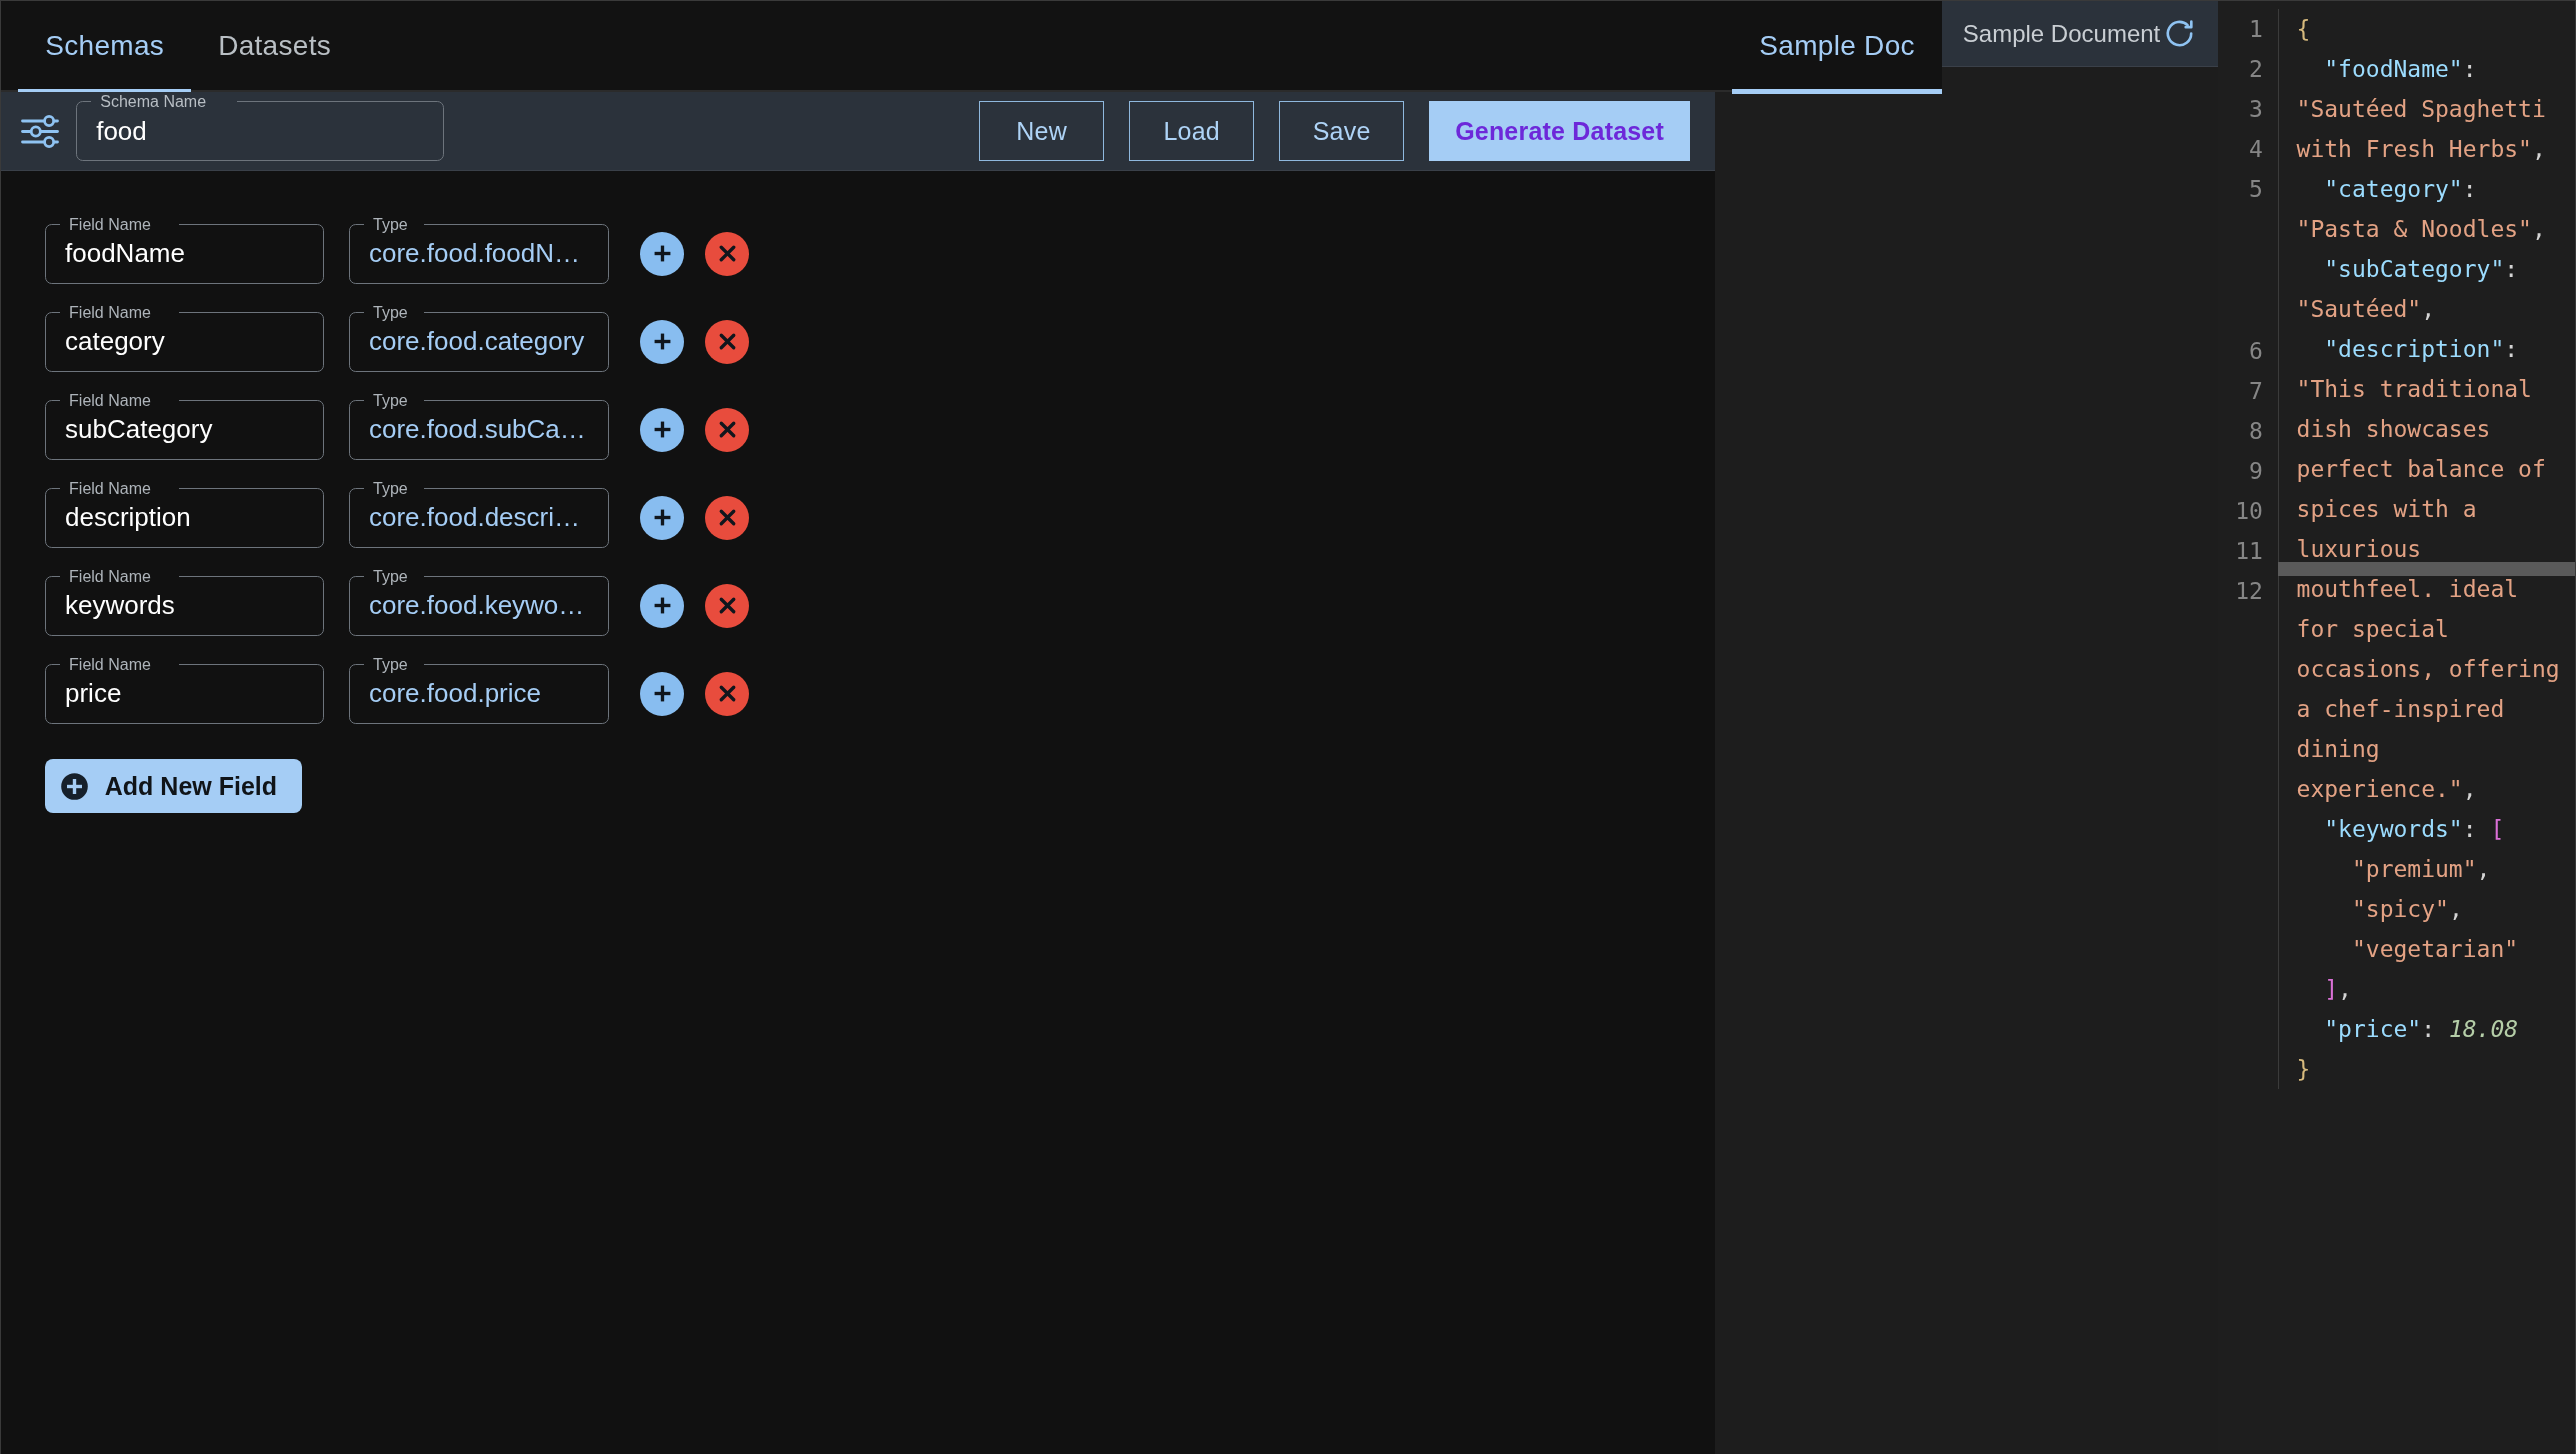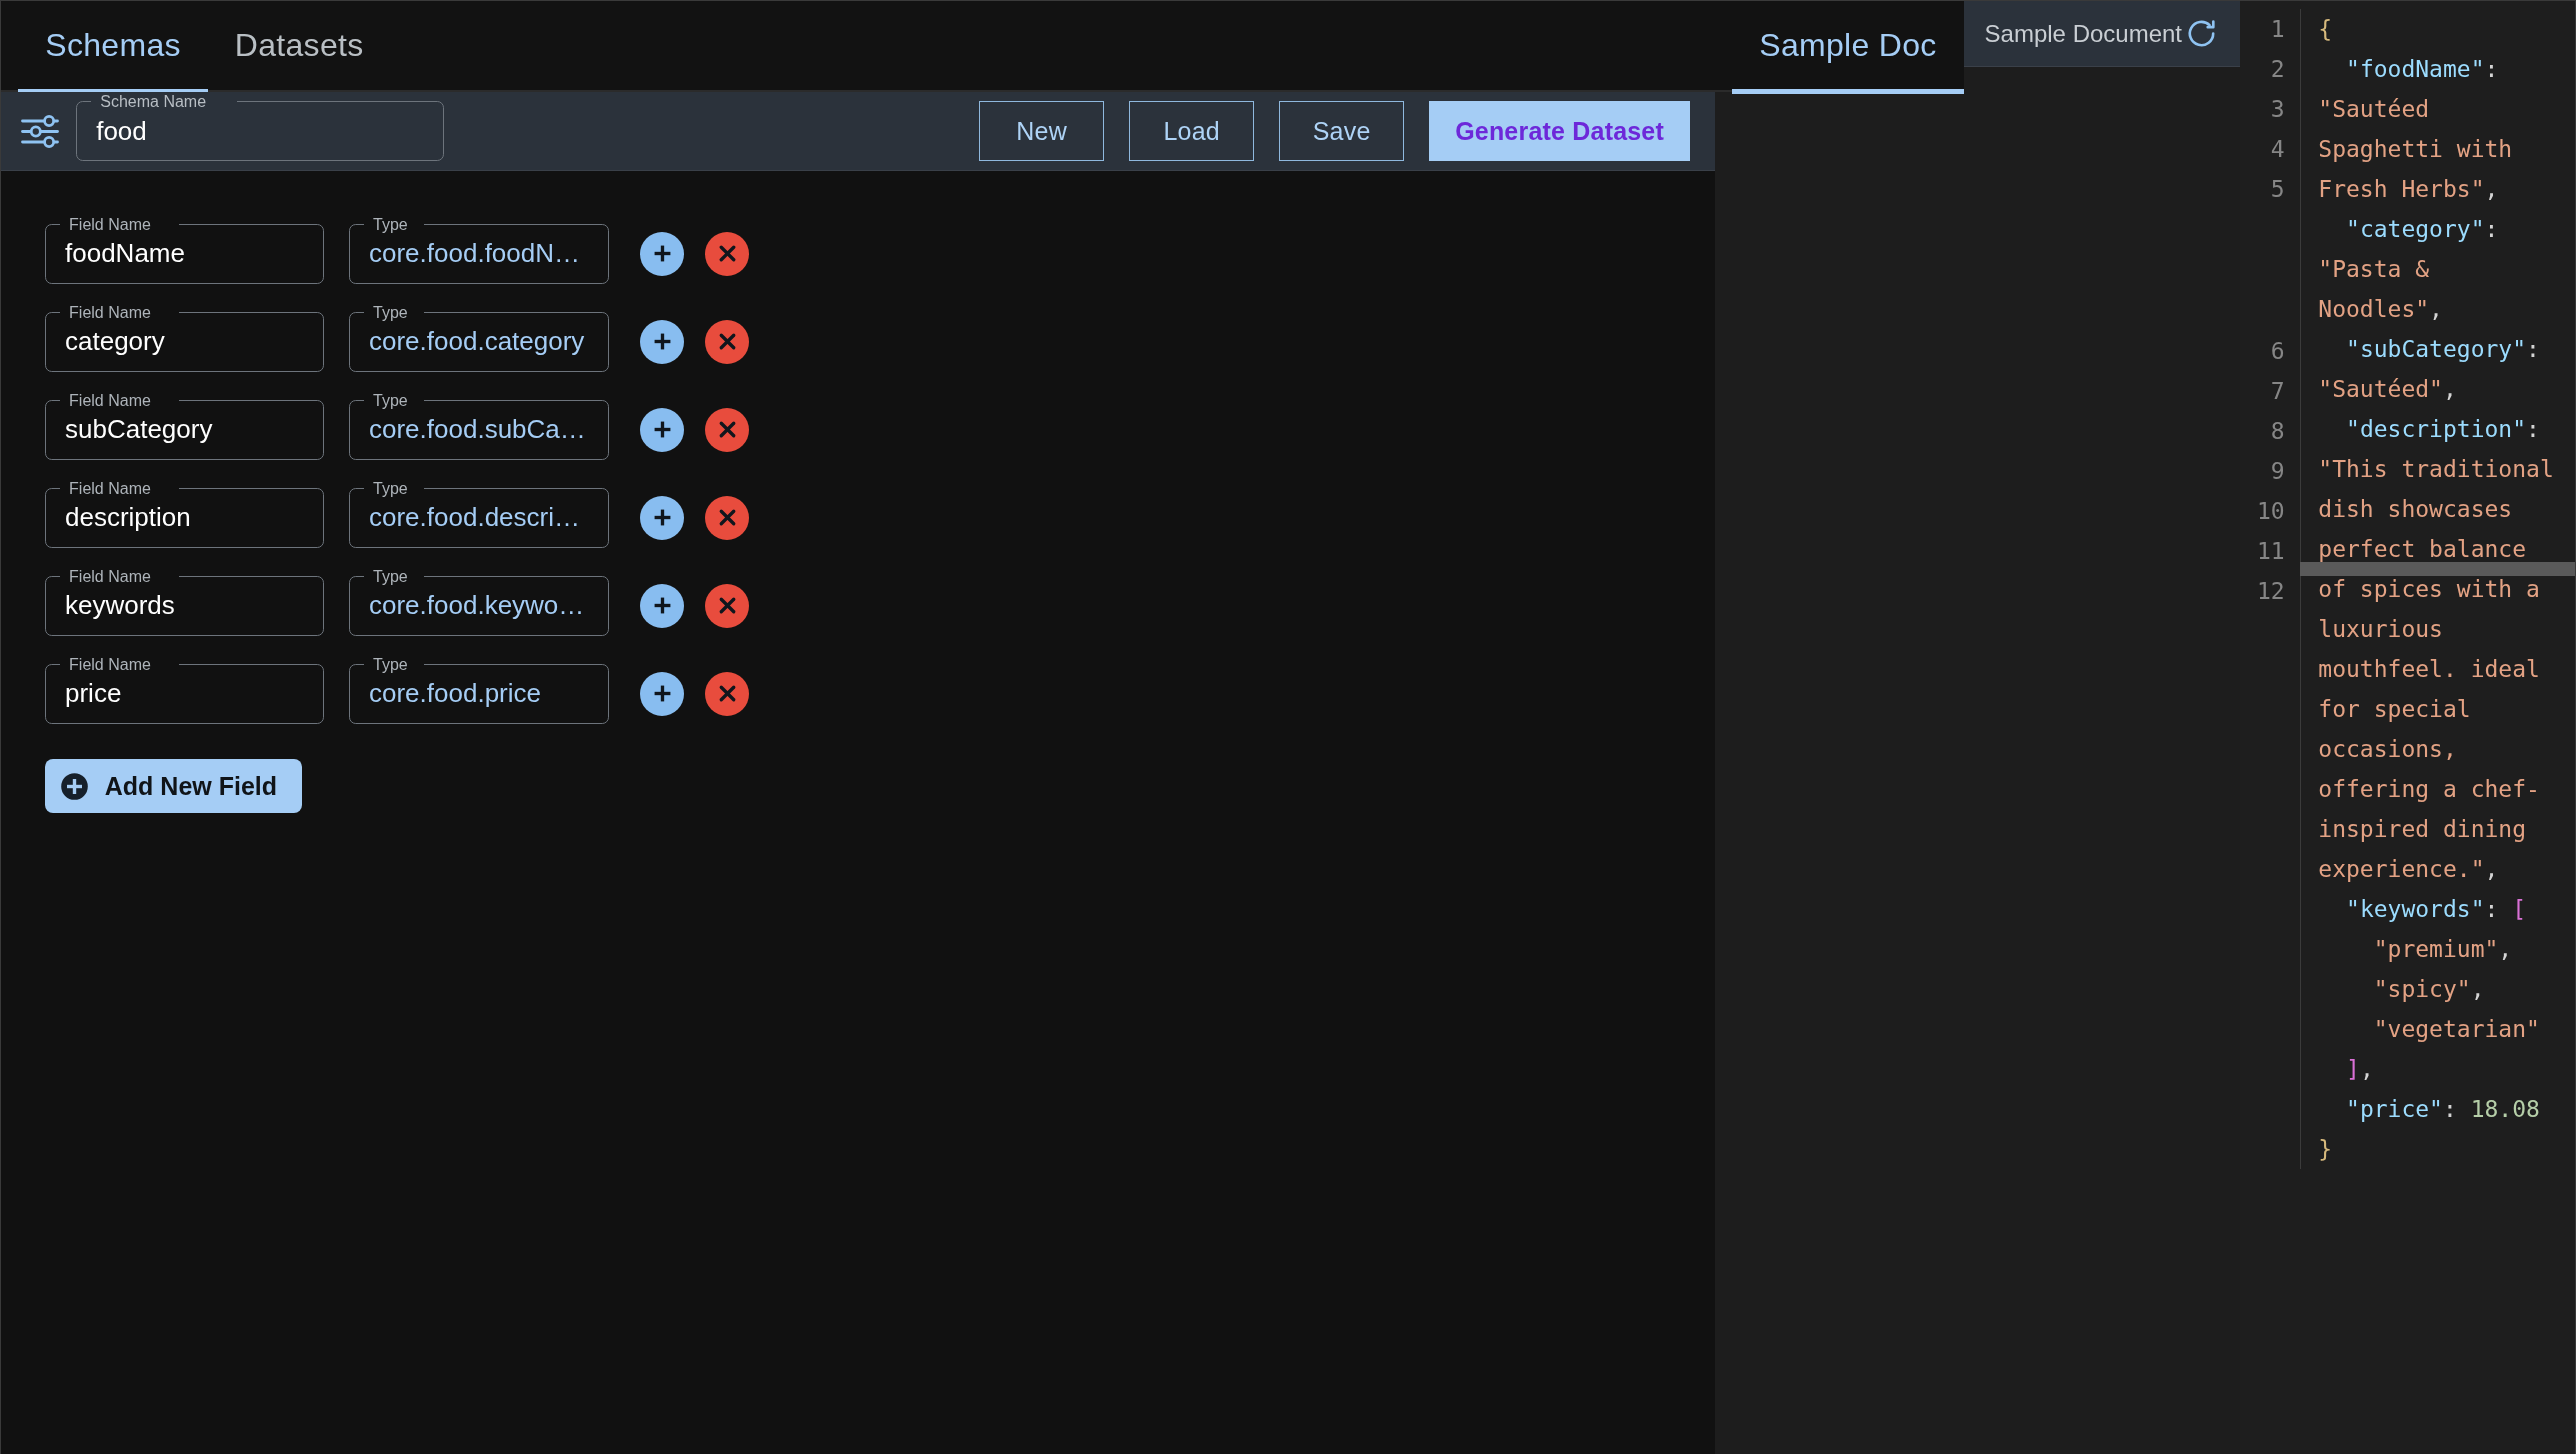--- a/index.html
+++ b/index.html
@@ -42,21 +42,21 @@
     align-items: center;
     padding-left: 17.3px;
     border-bottom: 2.9px solid #2b2b2b;
   }
   .tab {
     position: relative;
     height: 91px;
     display: flex;
     align-items: center;
     padding: 0 27px;
-    font-size: 32px;
+    font-size: 28px;
     letter-spacing: 0.3px;
     color: #b9bfc4;
     cursor: pointer;
     user-select: none;
   }
   .tab.active { color: #a5cdf5; }
   .tab.active::after {
     content: "";
     position: absolute;
     left: 0; right: 0; bottom: -2.9px;
@@ -277,21 +277,21 @@
     border-left: 1px solid #3b3b3b;
     padding-left: 17.3px;
     padding-right: 9.6px;
     color: #d4d4d4;
     white-space: pre-wrap;
     word-break: normal;
   }
   .code-line { min-height: 40px; }
   .k { color: #9cdcfe; }
   .s { color: #e3a284; }
-  .n { color: #b5cea8; }
+  .n { color: #b5cea8; font-style: italic; }
   .p { color: #d4d4d4; }
   .br { color: #d7ba7d; }
   .bk { color: #da70d6; }
 
   
   .v-guide {
     position: absolute;
     top: 0; bottom: 0;
     left: 742px;
     width: 1px;

